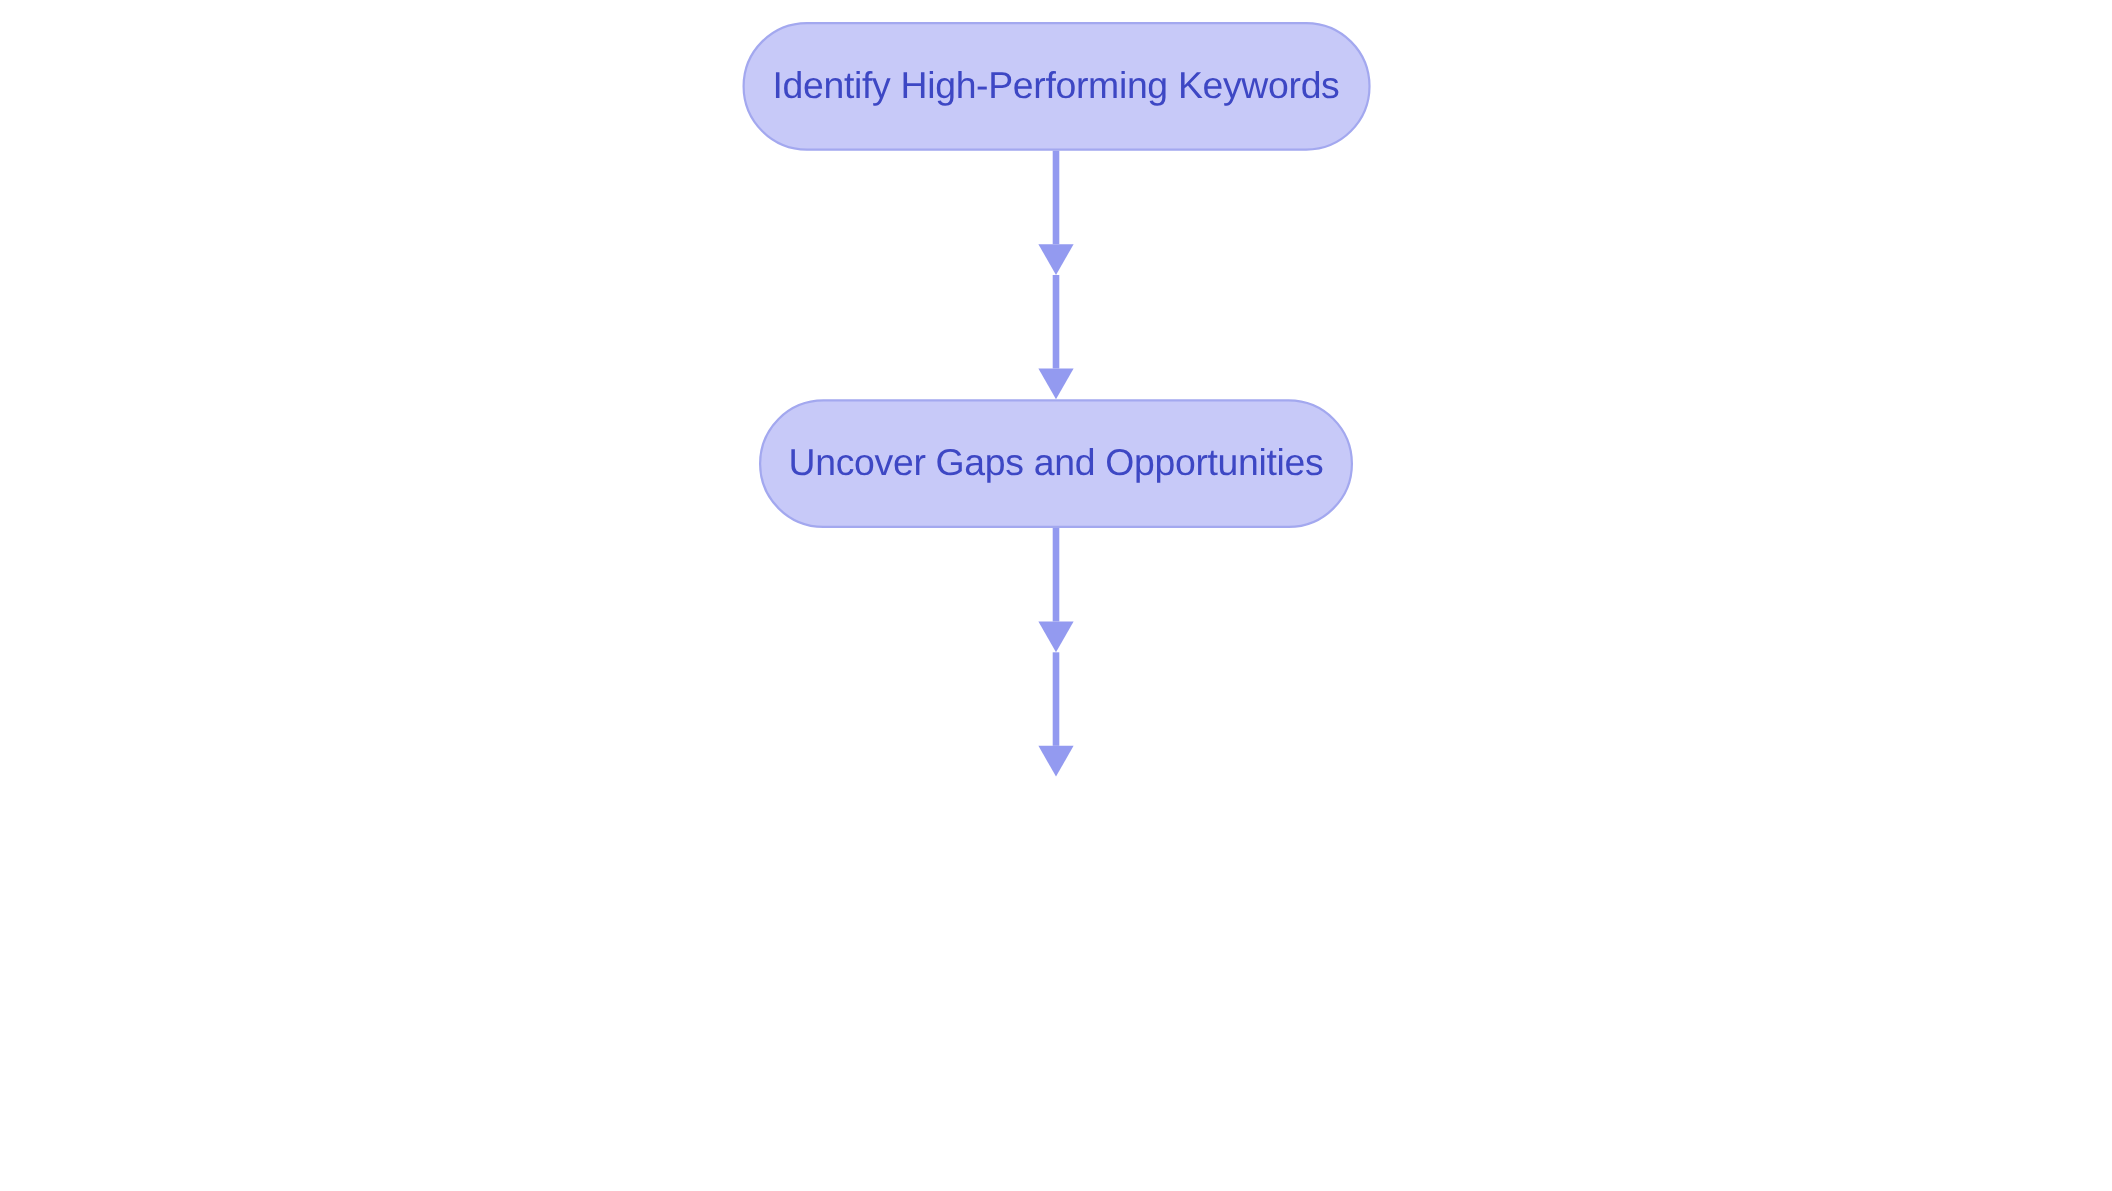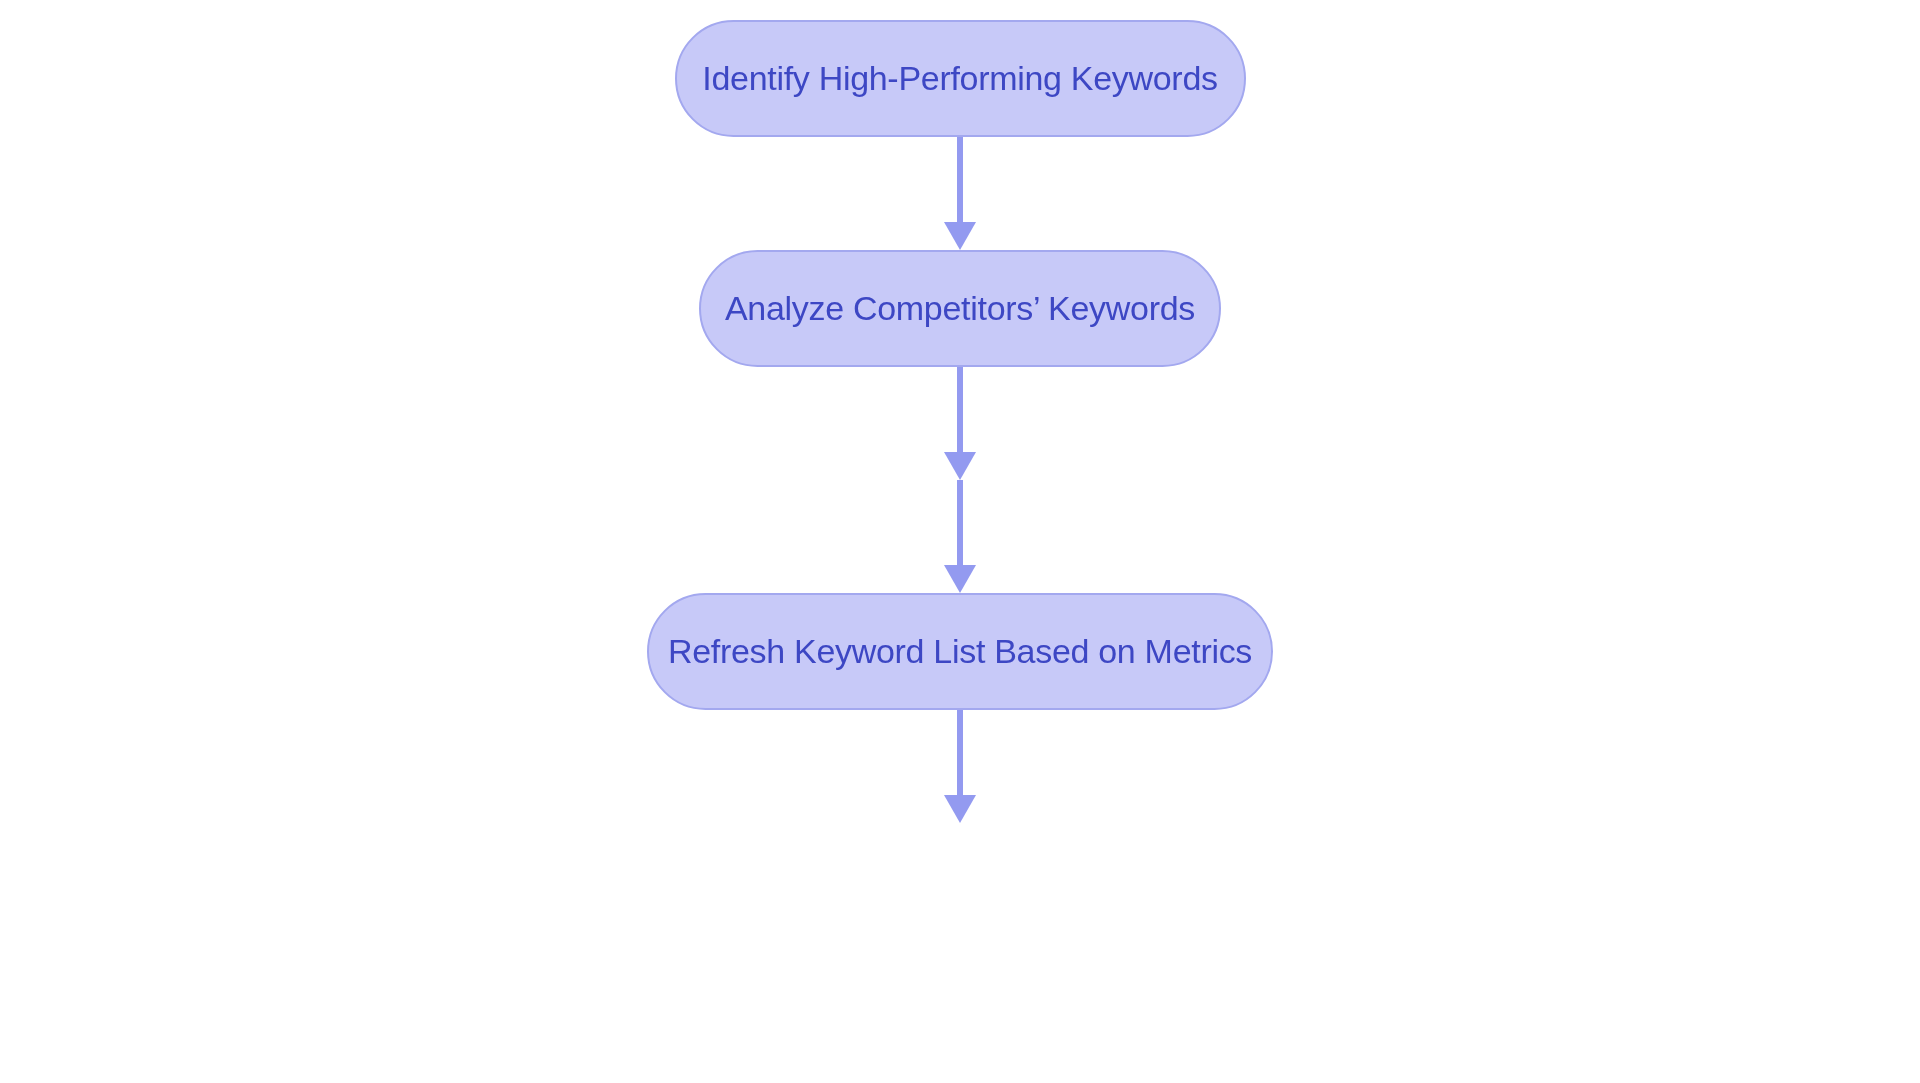--- a/index.html
+++ b/index.html
@@ -68,38 +68,35 @@
 
   <div class="node" style="width: 571px;">
     <span class="node-label">Identify High-Performing Keywords</span>
   </div>
 
   <div class="arrow">
     <div class="arrow-stem"></div>
     <div class="arrow-head"></div>
   </div>
 
-  <div class="node" style="width: 522px;">
-    <span class="node-label">Analyze Competitors’ Keywords</span>
+
+  <div class="arrow">
+    <div class="arrow-stem"></div>
+    <div class="arrow-head"></div>
+  </div>
+
+  <div class="node" style="width: 540px;">
+    <span class="node-label">Uncover Gaps and Opportunities</span>
   </div>
 
   <div class="arrow">
     <div class="arrow-stem"></div>
     <div class="arrow-head"></div>
   </div>
 
 
   <div class="arrow">
     <div class="arrow-stem"></div>
     <div class="arrow-head"></div>
   </div>
 
-  <div class="node" style="width: 626px;">
-    <span class="node-label">Refresh Keyword List Based on Metrics</span>
-  </div>
-
-  <div class="arrow">
-    <div class="arrow-stem"></div>
-    <div class="arrow-head"></div>
-  </div>
-
 
 </div>
 
 </body></html>

